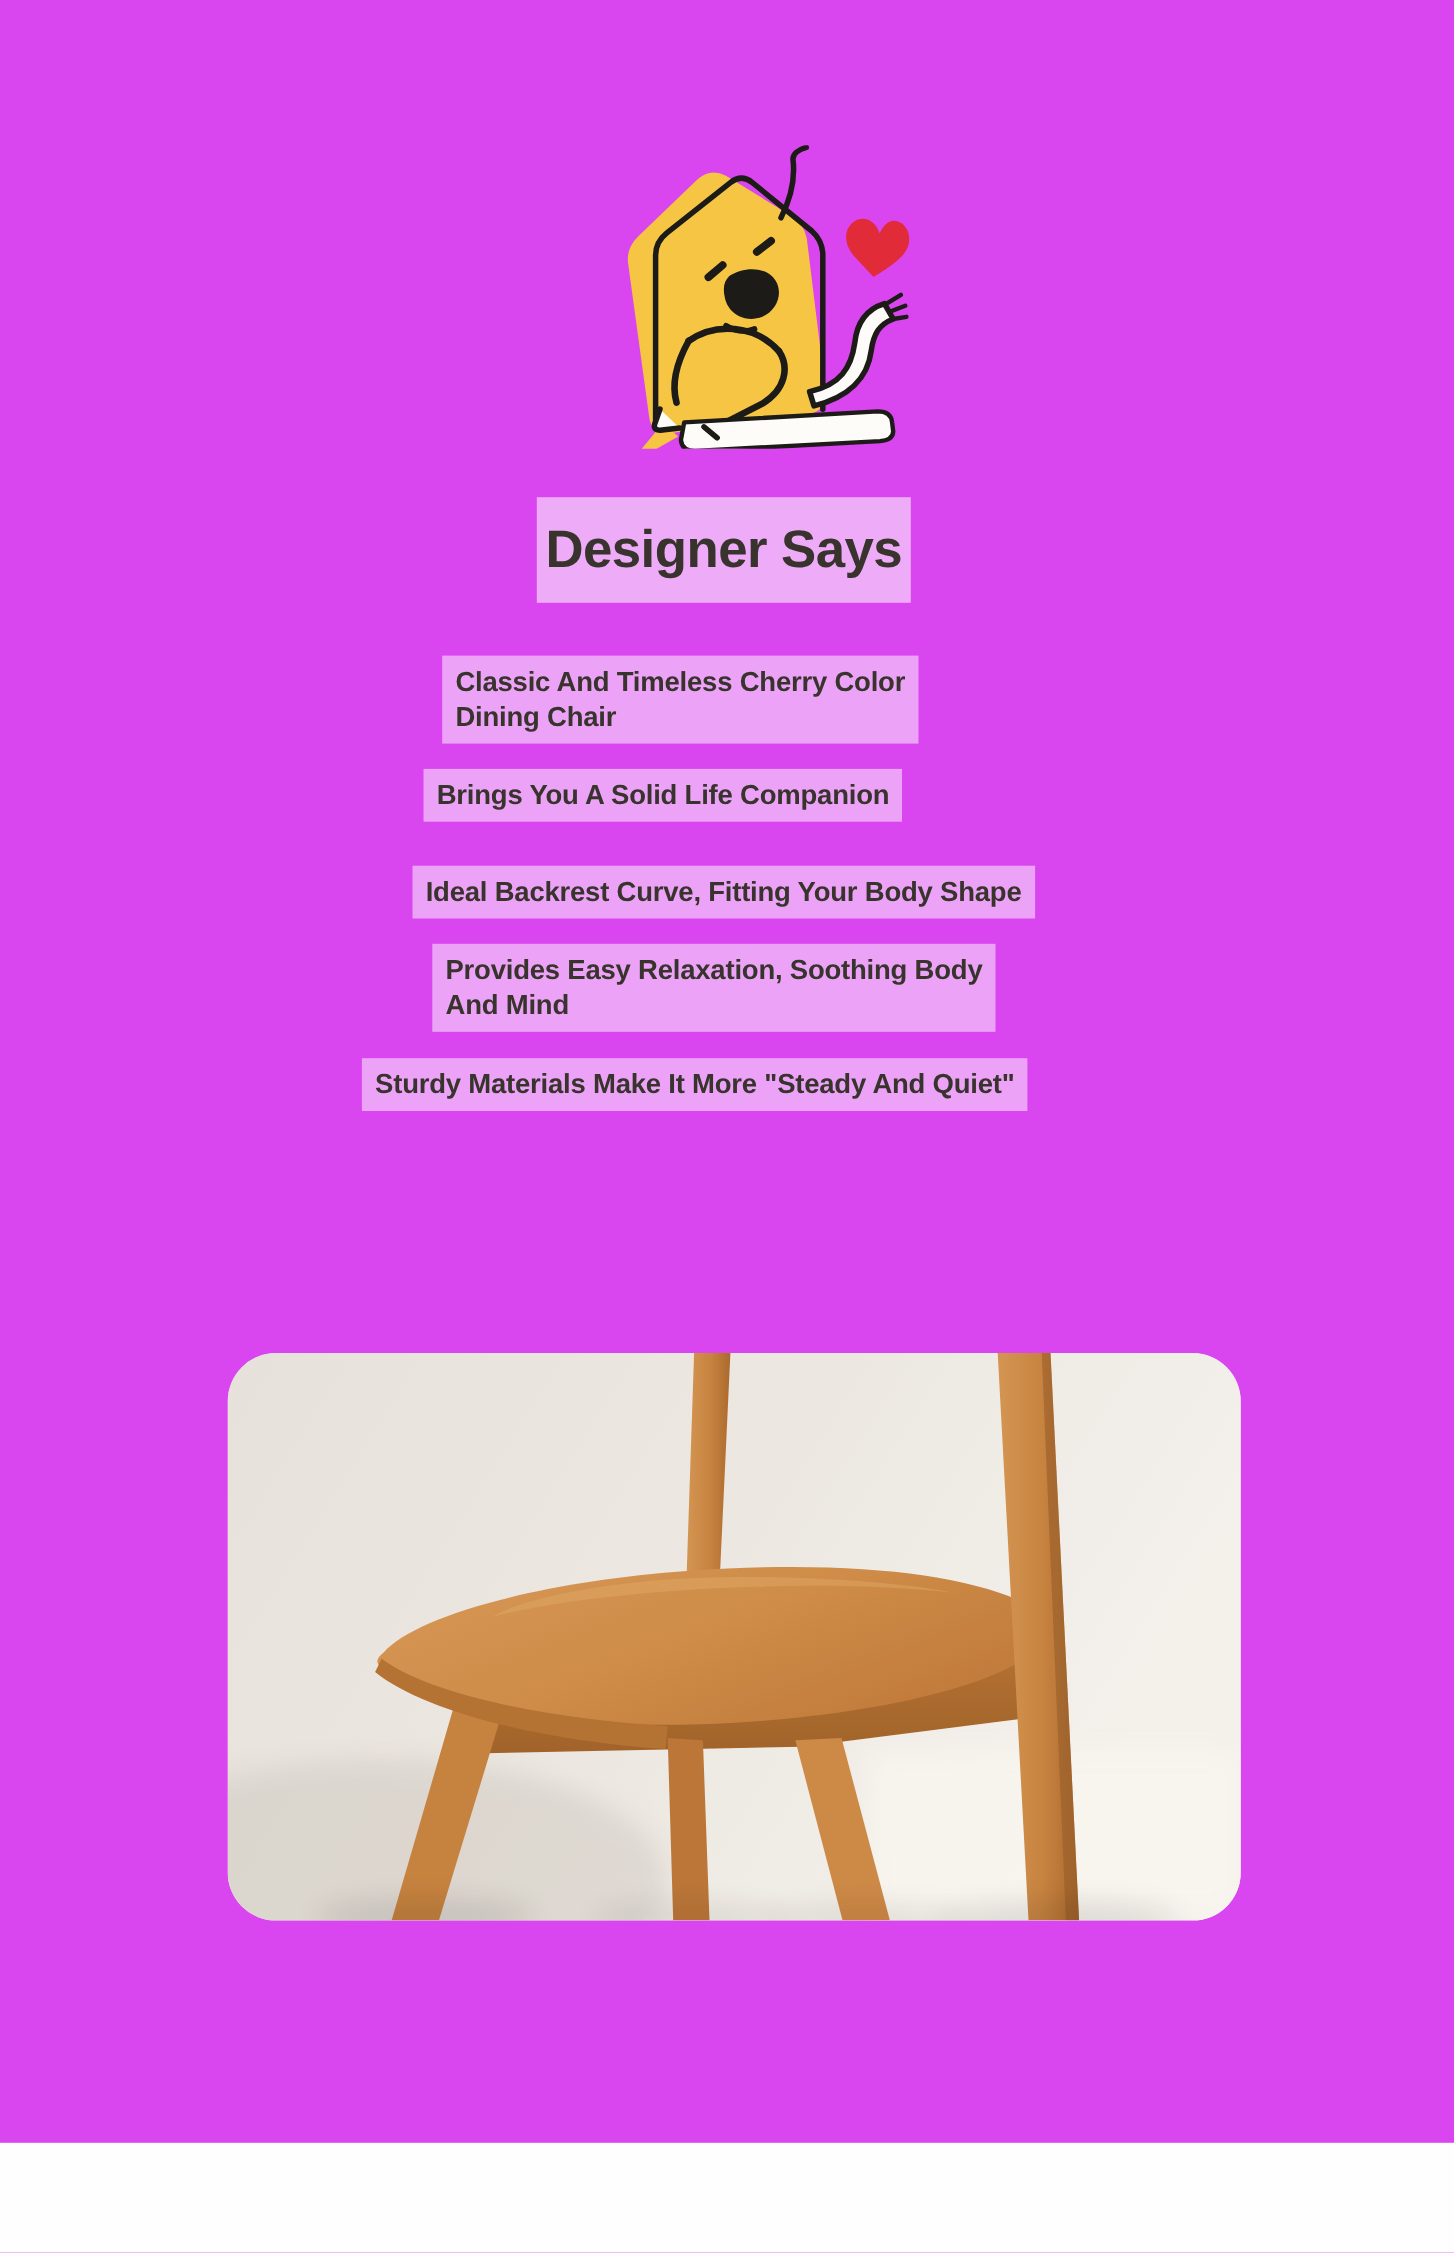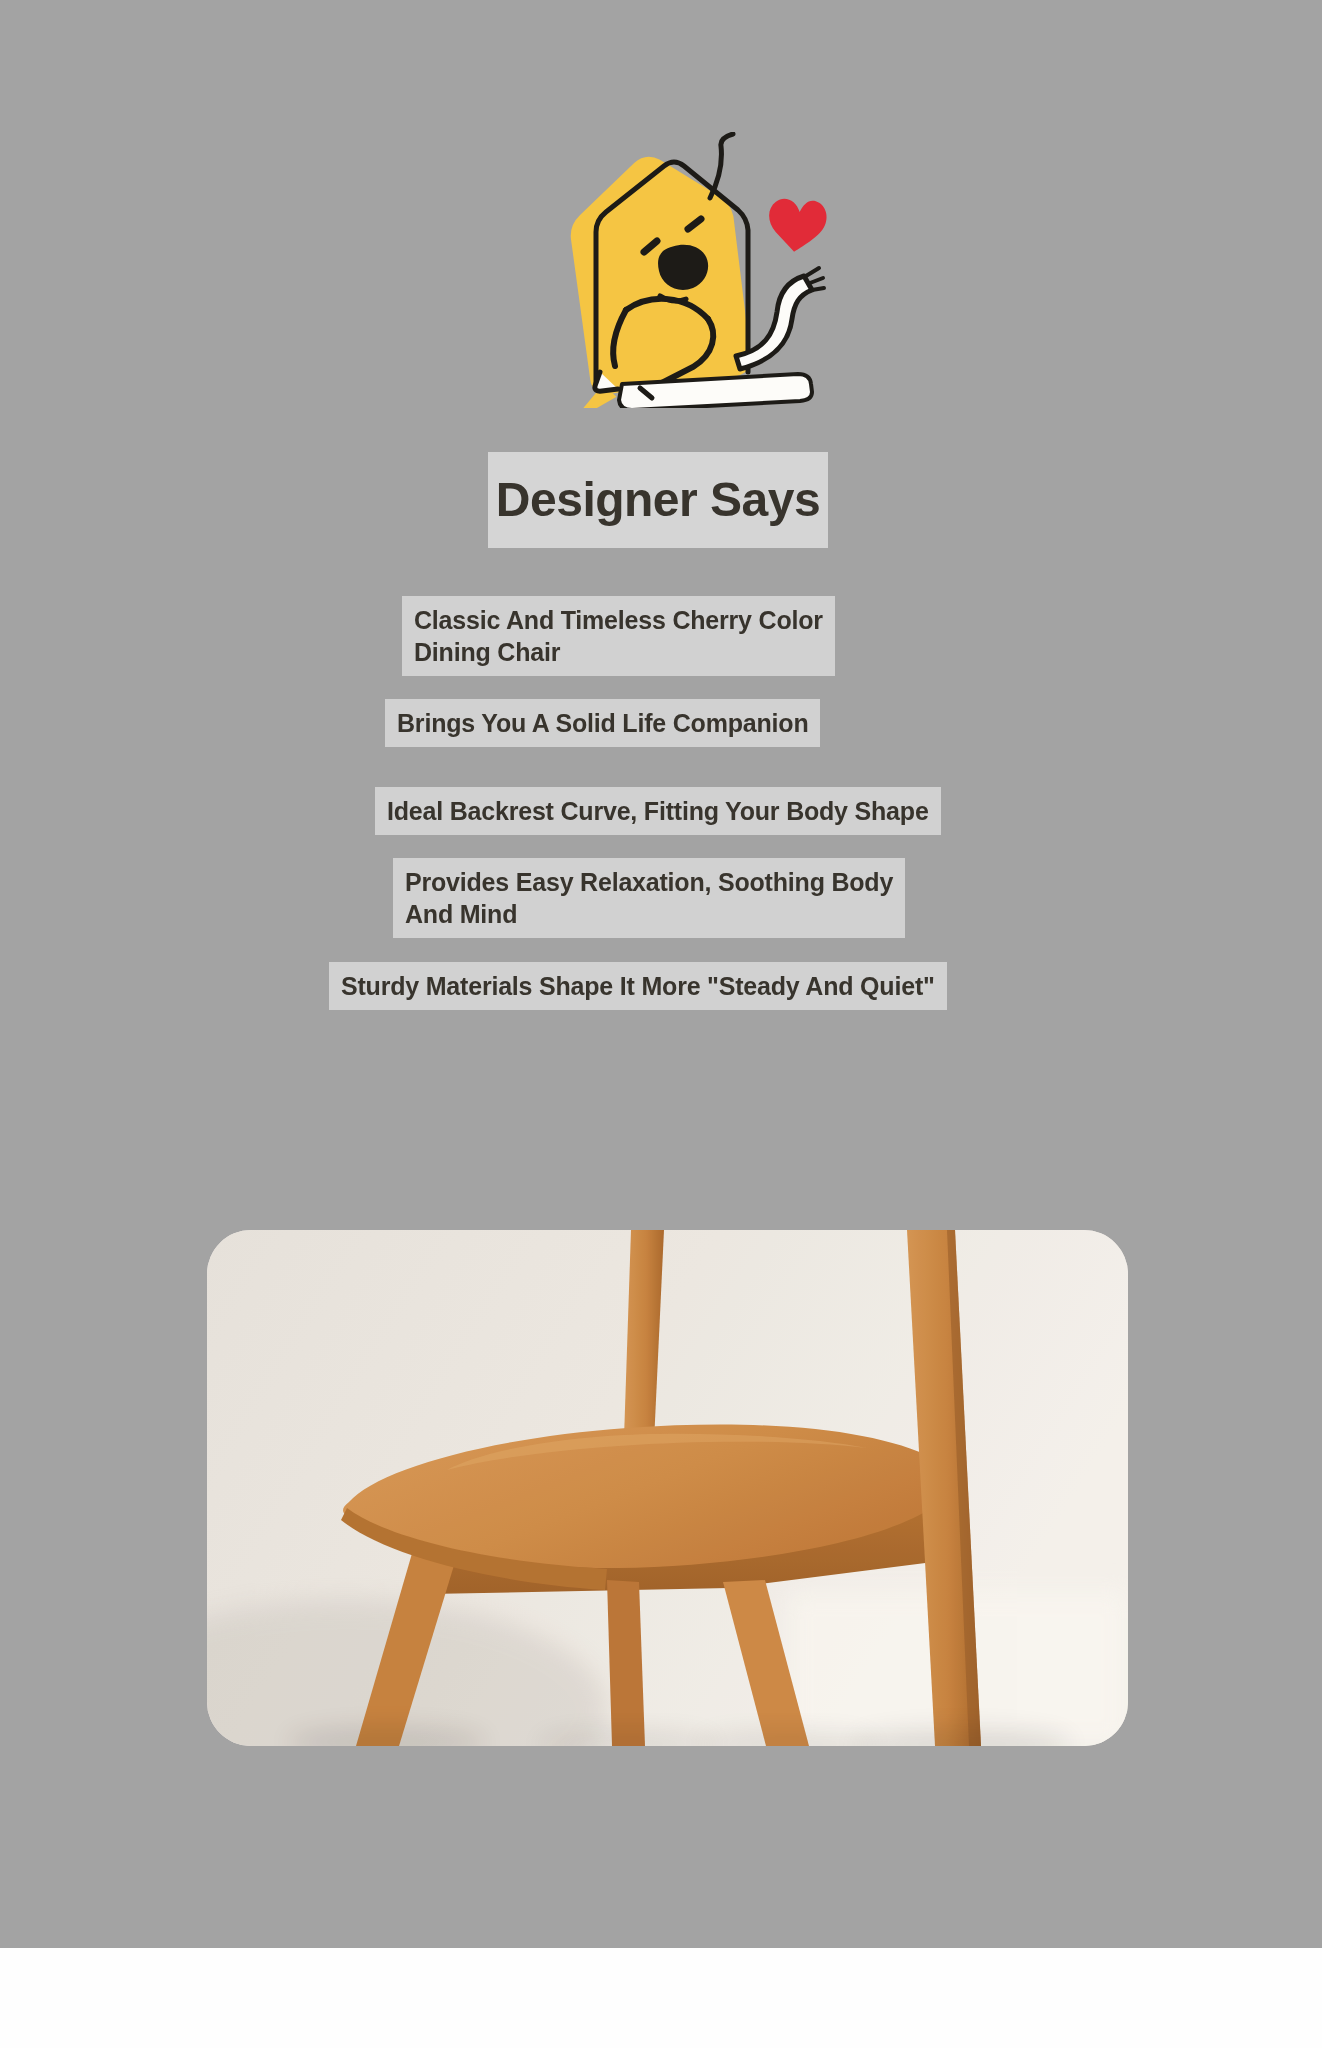--- a/index.html
+++ b/index.html
@@ -1,20 +1,20 @@
 <!DOCTYPE html>
 <html><head>
 <meta charset="utf-8">
 <style>
   html,body{margin:0;padding:0;}
   body{font-family:"Liberation Sans","DejaVu Sans",sans-serif;}
   .page{
     position:relative;
     width:1322px;height:2048px;
-    background:#a3a3a3;
+    background:#d946ef;
     overflow:hidden;
   }
   
   .mascot{
     position:absolute;left:500px;top:132px;width:332px;height:276px;
   }
   .mascot svg{width:100%;height:100%;display:block;}
   
   .heading{
     position:absolute;left:488px;top:452px;width:340px;height:96px;
@@ -110,21 +110,21 @@
     <span>Brings You A Solid Life Companion</span>
   </div>
   <div class="tagline t3">
     <span>Ideal Backrest Curve, Fitting Your Body Shape</span>
   </div>
   <div class="tagline t4">
     <span>Provides Easy Relaxation, Soothing Body</span>
     <span>And Mind</span>
   </div>
   <div class="tagline t5">
-    <span>Sturdy Materials Shape It More "Steady And Quiet"</span>
+    <span>Sturdy Materials Make It More "Steady And Quiet"</span>
   </div>
 
   <div class="photo">
     <svg viewBox="0 0 921 516" preserveAspectRatio="none">
       <defs>
         <linearGradient id="wall" x1="0" y1="0" x2="1" y2="0.35">
           <stop offset="0" stop-color="#e6e1dc"></stop>
           <stop offset="0.5" stop-color="#ece7e2"></stop>
           <stop offset="1" stop-color="#f5f1ed"></stop>
         </linearGradient>

